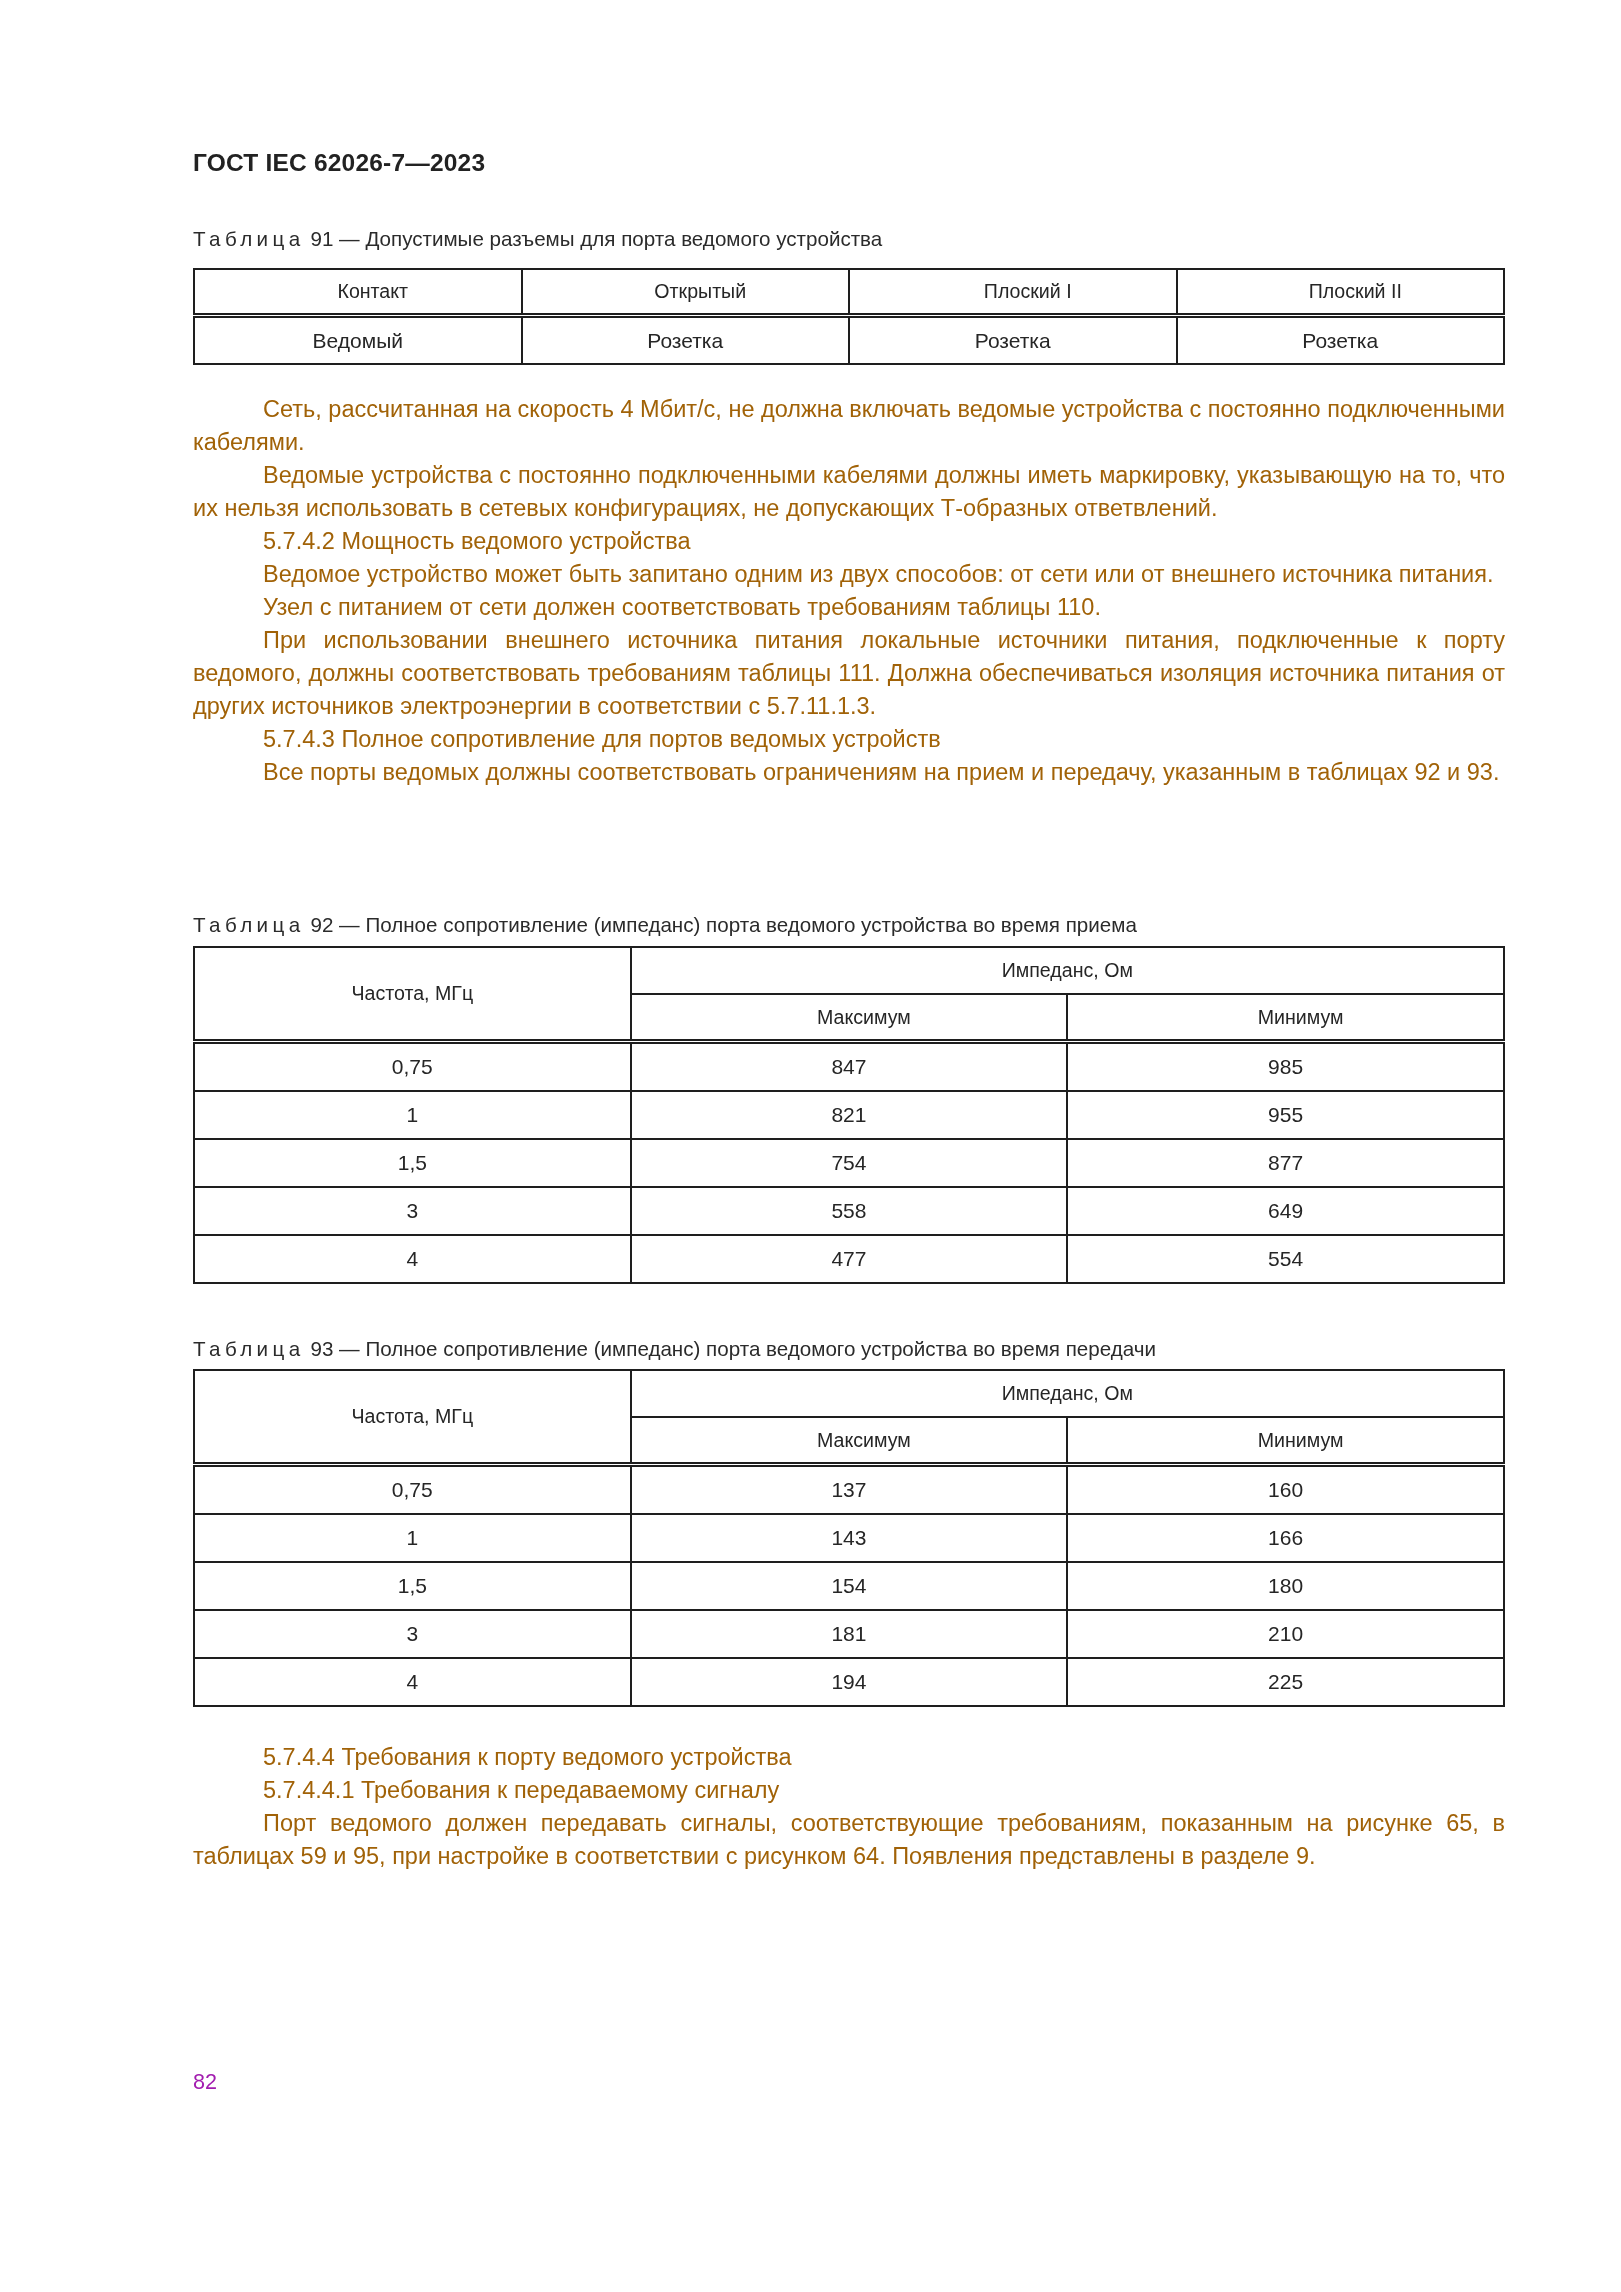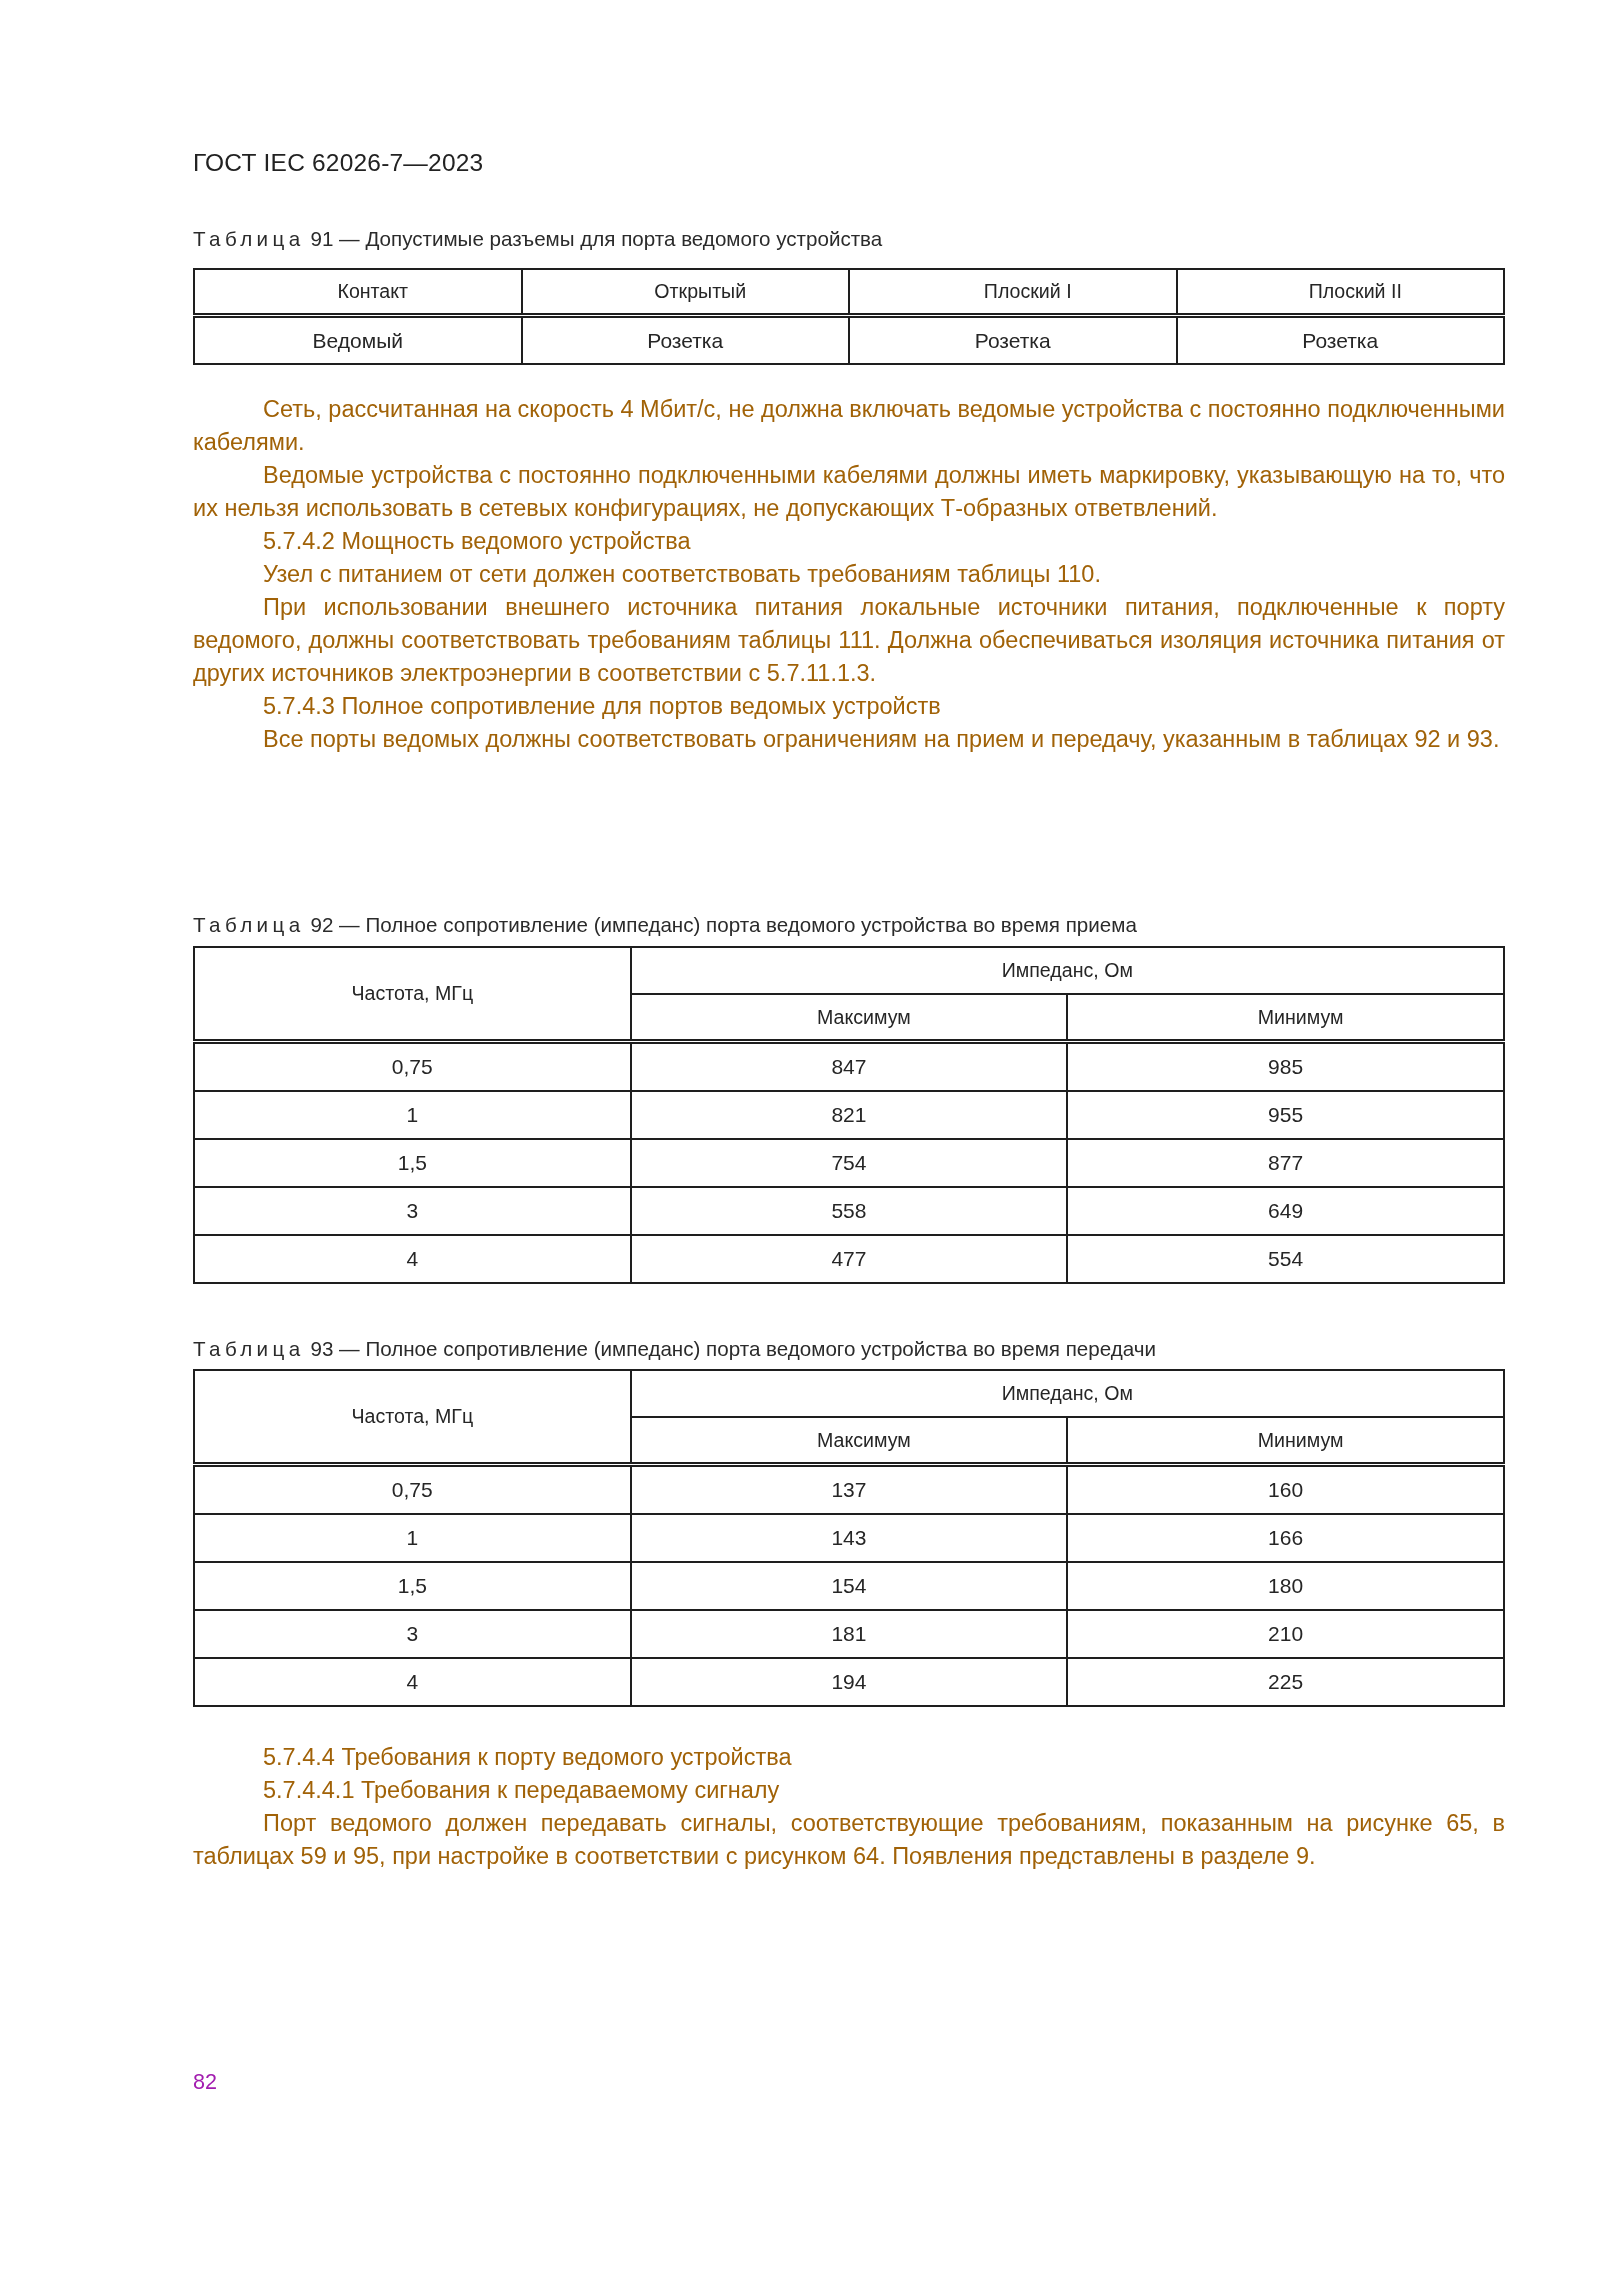--- a/index.html
+++ b/index.html
@@ -2,21 +2,21 @@
 <html><head>
   <meta charset="utf-8">
   <style>
     html, body { margin: 0; padding: 0; background: #ffffff; }
     body {
       width: 1621px; height: 2293px; position: relative; overflow: hidden;
       font-family: "Liberation Sans", sans-serif; color: #262626;
     }
     .doc-header {
       position: absolute; left: 193px; top: 149px;
-      font-weight: normal; font-size: 24.5px; color: #222; letter-spacing: 0.2px;
+      font-weight: bold; font-size: 24.5px; color: #222; letter-spacing: 0.2px;
     }
     .caption {
       position: absolute; left: 193px; font-size: 20.6px; color: #2b2b2b; white-space: nowrap;
     }
     .caption .spaced { letter-spacing: 4.4px; margin-right: 5.9px; }
     table.tbl {
       position: absolute; left: 193px; width: 1312px;
       border-collapse: collapse; table-layout: fixed;
       border-top: 2.9px solid #1e1e1e; border-bottom: 2.9px solid #1e1e1e;
       border-left: 2.9px solid #1e1e1e; border-right: 2.9px solid #1e1e1e;
@@ -71,20 +71,21 @@
     <td>Розетка</td>
     <td>Розетка</td>
   </tr>
 </tbody>
   </table>
 
 <div class="body-text" style="top:393px;">
   <p>Сеть, рассчитанная на скорость 4 Мбит/с, не должна включать ведомые устройства с постоянно подключенными кабелями.</p>
   <p>Ведомые устройства с постоянно подключенными кабелями должны иметь маркировку, указывающую на то, что их нельзя использовать в сетевых конфигурациях, не допускающих Т-образных ответвлений.</p>
   <p>5.7.4.2 Мощность ведомого устройства</p>
+  <p>Ведомое устройство может быть запитано одним из двух способов: от сети или от внешнего источника питания.</p>
   <p>Узел с питанием от сети должен соответствовать требованиям таблицы 110.</p>
   <p>При использовании внешнего источника питания локальные источники питания, подключенные к порту ведомого, должны соответствовать требованиям таблицы 111. Должна обеспечиваться изоляция источника питания от других источников электроэнергии в соответствии с 5.7.11.1.3.</p>
   <p>5.7.4.3 Полное сопротивление для портов ведомых устройств</p>
   <p>Все порты ведомых должны соответствовать ограничениям на прием и передачу, указанным в таблицах 92 и 93.</p>
 </div>
 
 <div class="caption" style="top:913px;">
   <span class="spaced">Таблица</span><span>92 — Полное сопротивление (импеданс) порта ведомого устройства во время приема</span>
 </div>
 <table class="tbl t9x" style="top:946px;">

